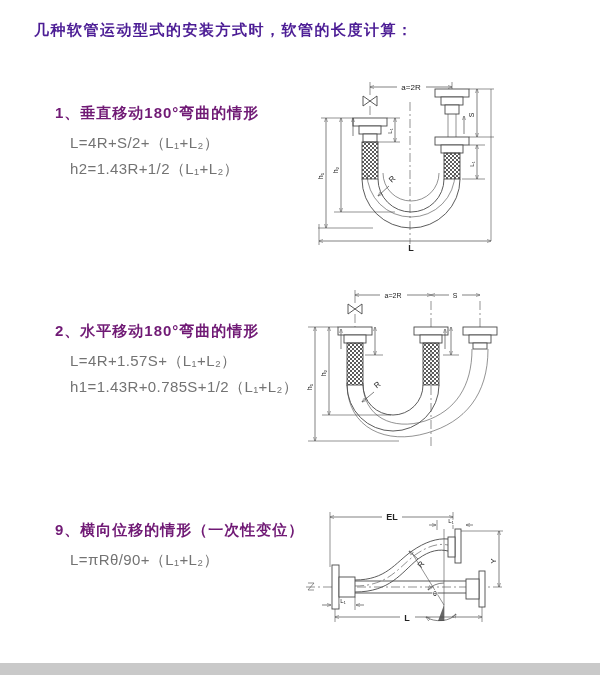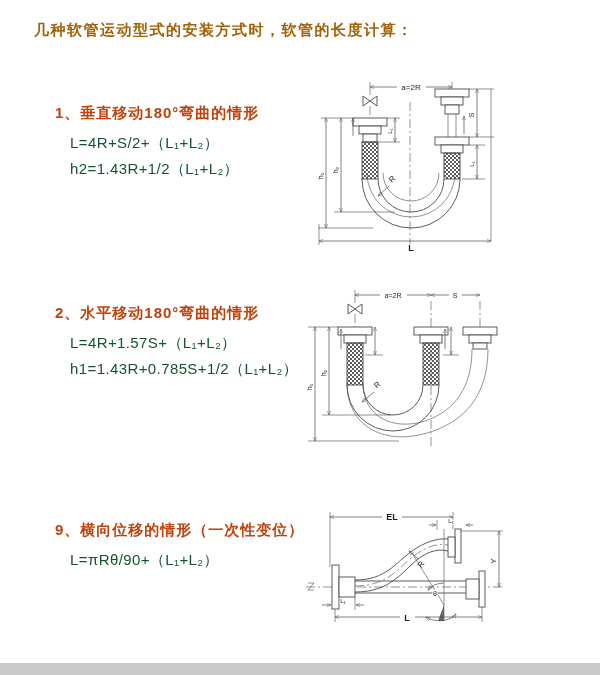--- a/index.html
+++ b/index.html
@@ -1,25 +1,25 @@
 <!DOCTYPE html>
 <html><head>
 <meta charset="utf-8">
 <style>
   html,body{margin:0;padding:0;background:#ffffff;}
   .page{position:relative;width:600px;height:675px;background:#ffffff;overflow:hidden;
         font-family:"Liberation Sans","DejaVu Sans",sans-serif;color:#1f1f1f;}
   .title{position:absolute;left:34px;top:21px;font-size:15px;font-weight:bold;
-         letter-spacing:1.5px;color:#a16207;}
+         letter-spacing:1.5px;color:#4c1d95;}
   .section{position:absolute;left:48px;width:300px;}
-  .sec1{top:104px;} .sec2{top:304px;} .sec3{top:521px;}
+  .sec1{top:104px;} .sec2{top:322px;} .sec3{top:521px;}
   .heading{font-size:15px;font-weight:bold;letter-spacing:1px;padding-left:7px;
-           margin:0 0 7px 0;color:#c2410c;}
+           margin:0 0 7px 0;color:#701a75;}
   .formula{font-size:15px;letter-spacing:.4px;line-height:26px;padding-left:22px;
-           white-space:nowrap;color:#14532d;}
+           white-space:nowrap;color:#737373;}
   .diagram{position:absolute;}
   .d1{left:315px;top:74px;width:285px;height:184px;}
   .d2{left:303px;top:283px;width:292px;height:174px;}
   .d3{left:298px;top:501px;width:225px;height:156px;}
   svg line,svg path{stroke:#4a4a4a;fill:none;stroke-width:.9;}
   svg .thin{stroke-width:.6;}
   svg .dim{stroke-width:.7;}
   svg .cl{stroke-width:.6;stroke-dasharray:9 3 2 3;}
   svg rect.part{fill:#ffffff;stroke:#4a4a4a;stroke-width:.9;}
   svg rect.braid{stroke:#4a4a4a;stroke-width:.9;}

